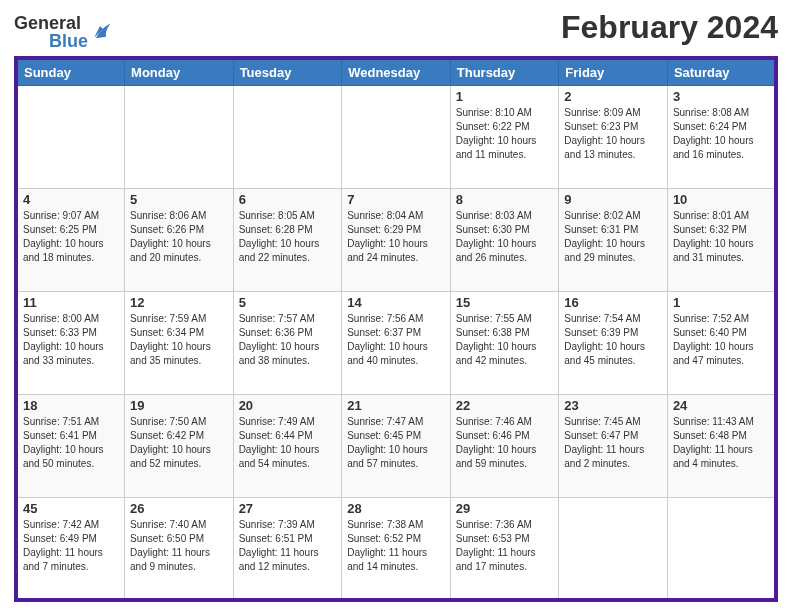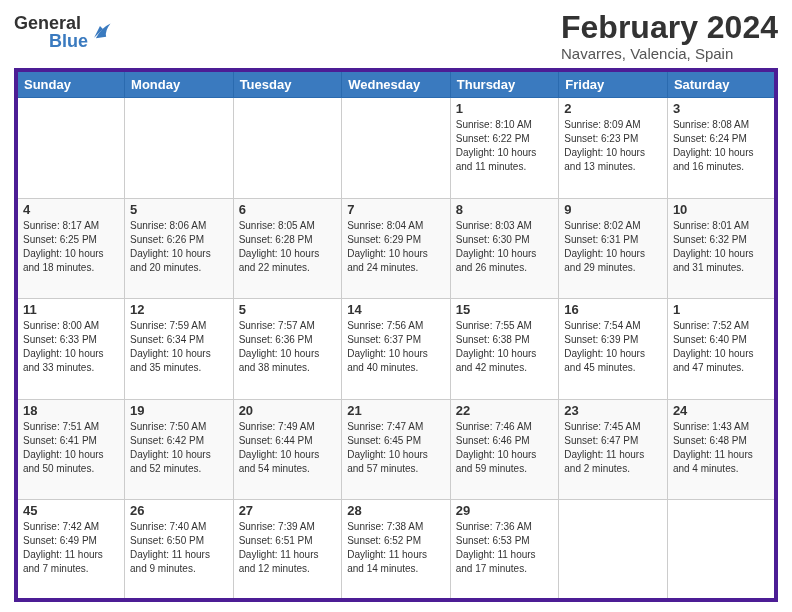--- a/index.html
+++ b/index.html
@@ -118,21 +118,20 @@
         <span class="logo-blue">Blue</span>
       </div>
       <svg class="logo-icon" viewBox="0 0 30 30" xmlns="http://www.w3.org/2000/svg">
         <polygon points="5,25 15,5 25,15 20,10 30,0" fill="#3a7abf" transform="scale(0.8) translate(2,2)"></polygon>
         <path d="M8 22 Q15 8 28 2 Q20 12 22 20" fill="#3a7abf"></path>
         <path d="M8 22 Q18 16 28 2 Q16 18 8 22Z" fill="#5a9adf"></path>
       </svg>
     </div>
     <div class="title-block">
       <div class="main-title">February 2024</div>
-      <div class="subtitle">Navarres, Valencia, Spain</div>
     </div>
   </div>
 
   <table class="calendar">
     <thead>
       <tr>
         <th>Sunday</th>
         <th>Monday</th>
         <th>Tuesday</th>
         <th>Wednesday</th>
@@ -165,21 +164,21 @@
             <span class="day-number">3</span>
             <div class="day-info">Sunrise: 8:08 AM
 Sunset: 6:24 PM
 Daylight: 10 hours
 and 16 minutes.</div>
           </td>
         </tr>
         <tr class="week-row">
           <td>
             <span class="day-number">4</span>
-            <div class="day-info">Sunrise: 8:17 AM
+            <div class="day-info">Sunrise: 9:07 AM
 Sunset: 6:25 PM
 Daylight: 10 hours
 and 18 minutes.</div>
           </td>
           <td>
             <span class="day-number">5</span>
             <div class="day-info">Sunrise: 8:06 AM
 Sunset: 6:26 PM
 Daylight: 10 hours
 and 20 minutes.</div>
@@ -309,21 +308,21 @@
           </td>
           <td>
             <span class="day-number">23</span>
             <div class="day-info">Sunrise: 7:45 AM
 Sunset: 6:47 PM
 Daylight: 11 hours
 and 2 minutes.</div>
           </td>
           <td>
             <span class="day-number">24</span>
-            <div class="day-info">Sunrise: 1:43 AM
+            <div class="day-info">Sunrise: 11:43 AM
 Sunset: 6:48 PM
 Daylight: 11 hours
 and 4 minutes.</div>
           </td>
         </tr>
         <tr class="week-row">
           <td>
             <span class="day-number">45</span>
             <div class="day-info">Sunrise: 7:42 AM
 Sunset: 6:49 PM

